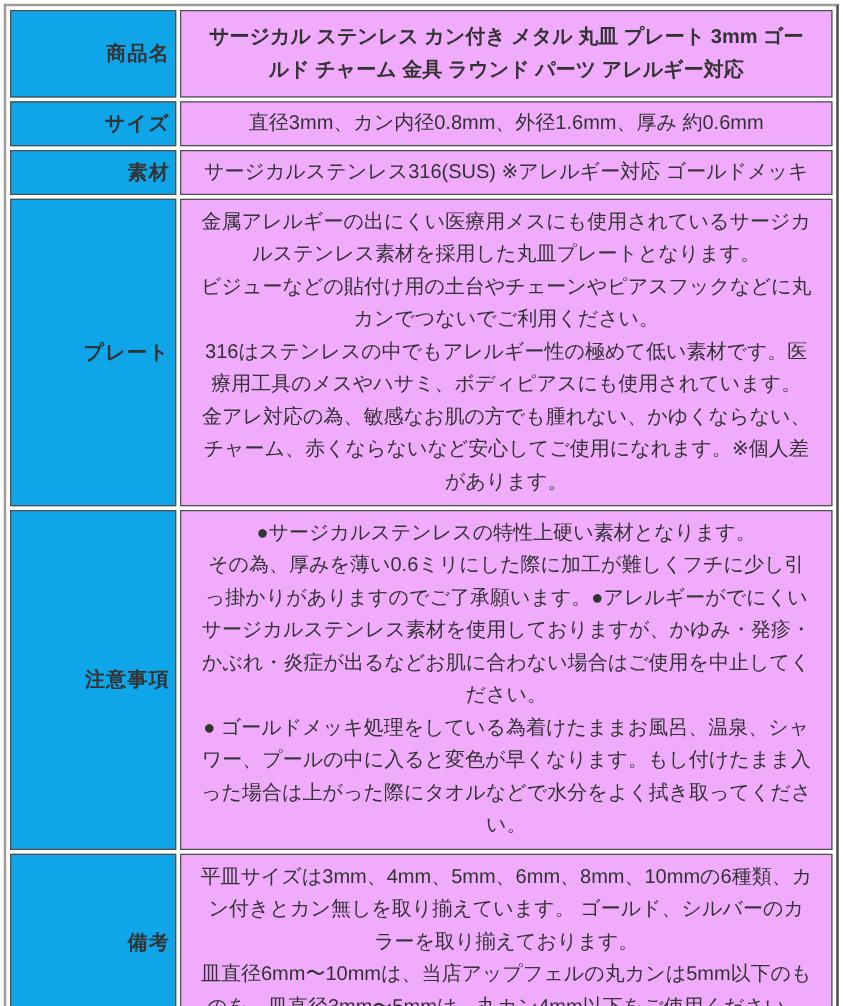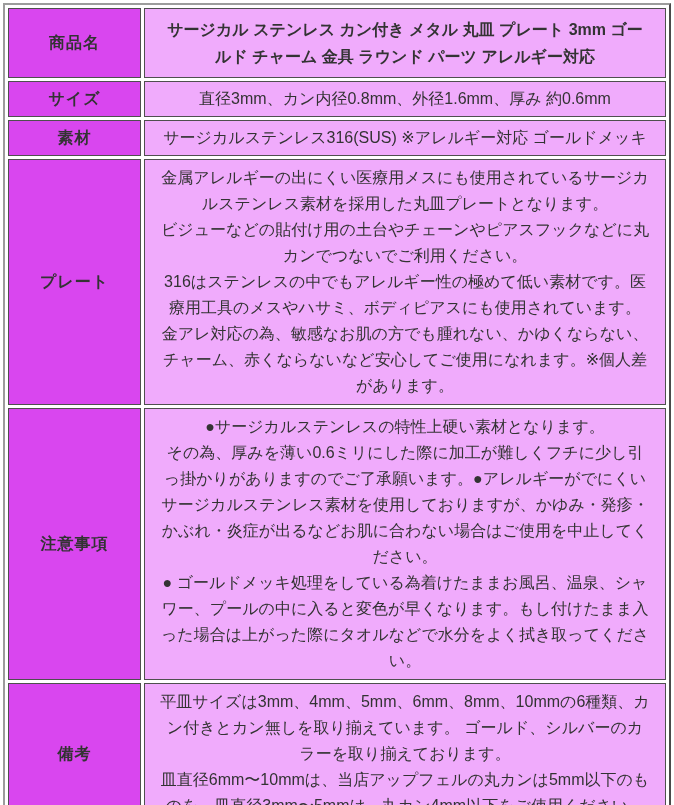--- a/index.html
+++ b/index.html
@@ -29,22 +29,22 @@
     table-layout: fixed;
   }
   td {
     border: 1px solid #4f4f4f;
     color: #333333;
     font-size: 16px;
     vertical-align: middle;
   }
   td.label-cell {
     width: 123px;
-    background: #d946ef;
-    text-align: center;
+    background: #0ea5e9;
+    text-align: right;
     font-weight: bold;
     padding: 4px 4px;
     letter-spacing: 1px;
   }
   td.value-cell {
     background: #f0abfc;
     padding: 4px 15px;
     line-height: 26px;
     vertical-align: middle;
     text-align: center;

